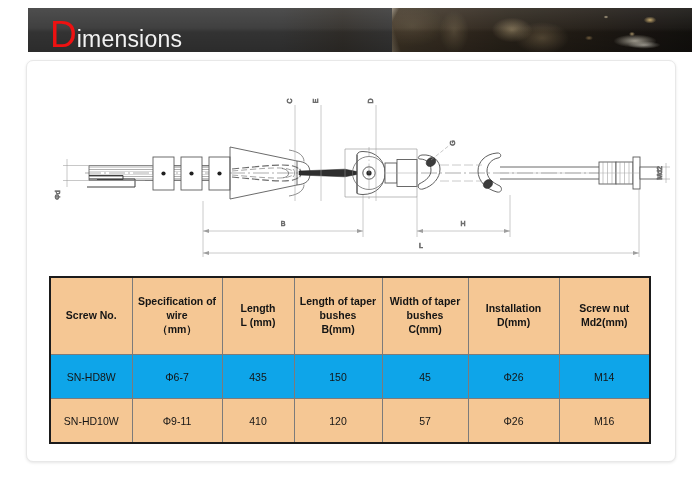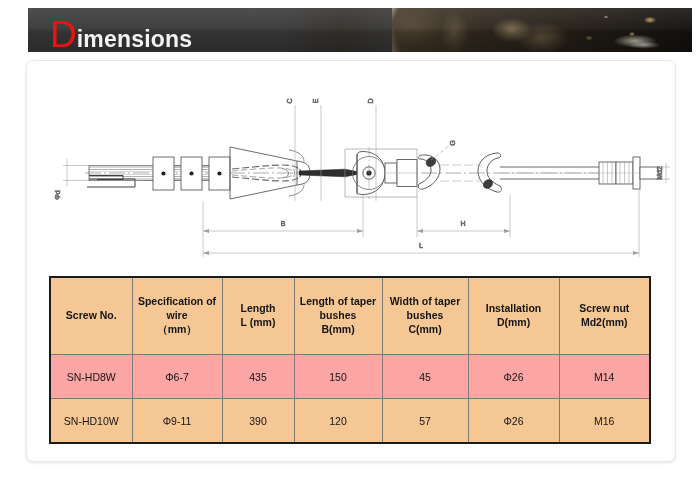--- a/index.html
+++ b/index.html
@@ -78,21 +78,21 @@
     color: #ee1111;
     font-size: 37px;
     font-weight: 400;
     line-height: 1;
     position: relative;
     top: 8px;
   }
   .banner-title .rest {
     color: #f2f2f2;
     font-size: 23px;
-    font-weight: 700;
+    font-weight: 400;
     line-height: 1;
     position: relative;
     top: 8px;
     letter-spacing: 0.2px;
   }
 
   
   .card {
     position: absolute;
     left: 26px;
@@ -136,21 +136,21 @@
   }
   table.spec th {
     background: #f5c794;
     font-size: 10.5px;
     font-weight: bold;
     line-height: 1.32;
     height: 72px;
     padding: 2px 3px;
   }
   table.spec td {
-    background: #fca5a5;
+    background: #0ea5e9;
     font-size: 10.5px;
     font-weight: normal;
     height: 39px;
     padding: 2px 3px;
   }
   table.spec tr.alt td {
     background: #f5c794;
   }
   col.c1 { width: 82px; }
   col.c2 { width: 90px; }
@@ -441,21 +441,21 @@
           <td>Φ6-7</td>
           <td>435</td>
           <td>150</td>
           <td>45</td>
           <td>Φ26</td>
           <td>M14</td>
         </tr>
         <tr class="alt">
           <td>SN-HD10W</td>
           <td>Φ9-11</td>
-          <td>390</td>
+          <td>410</td>
           <td>120</td>
           <td>57</td>
           <td>Φ26</td>
           <td>M16</td>
         </tr>
       </tbody>
     </table>
   </div>
 
 </div>

